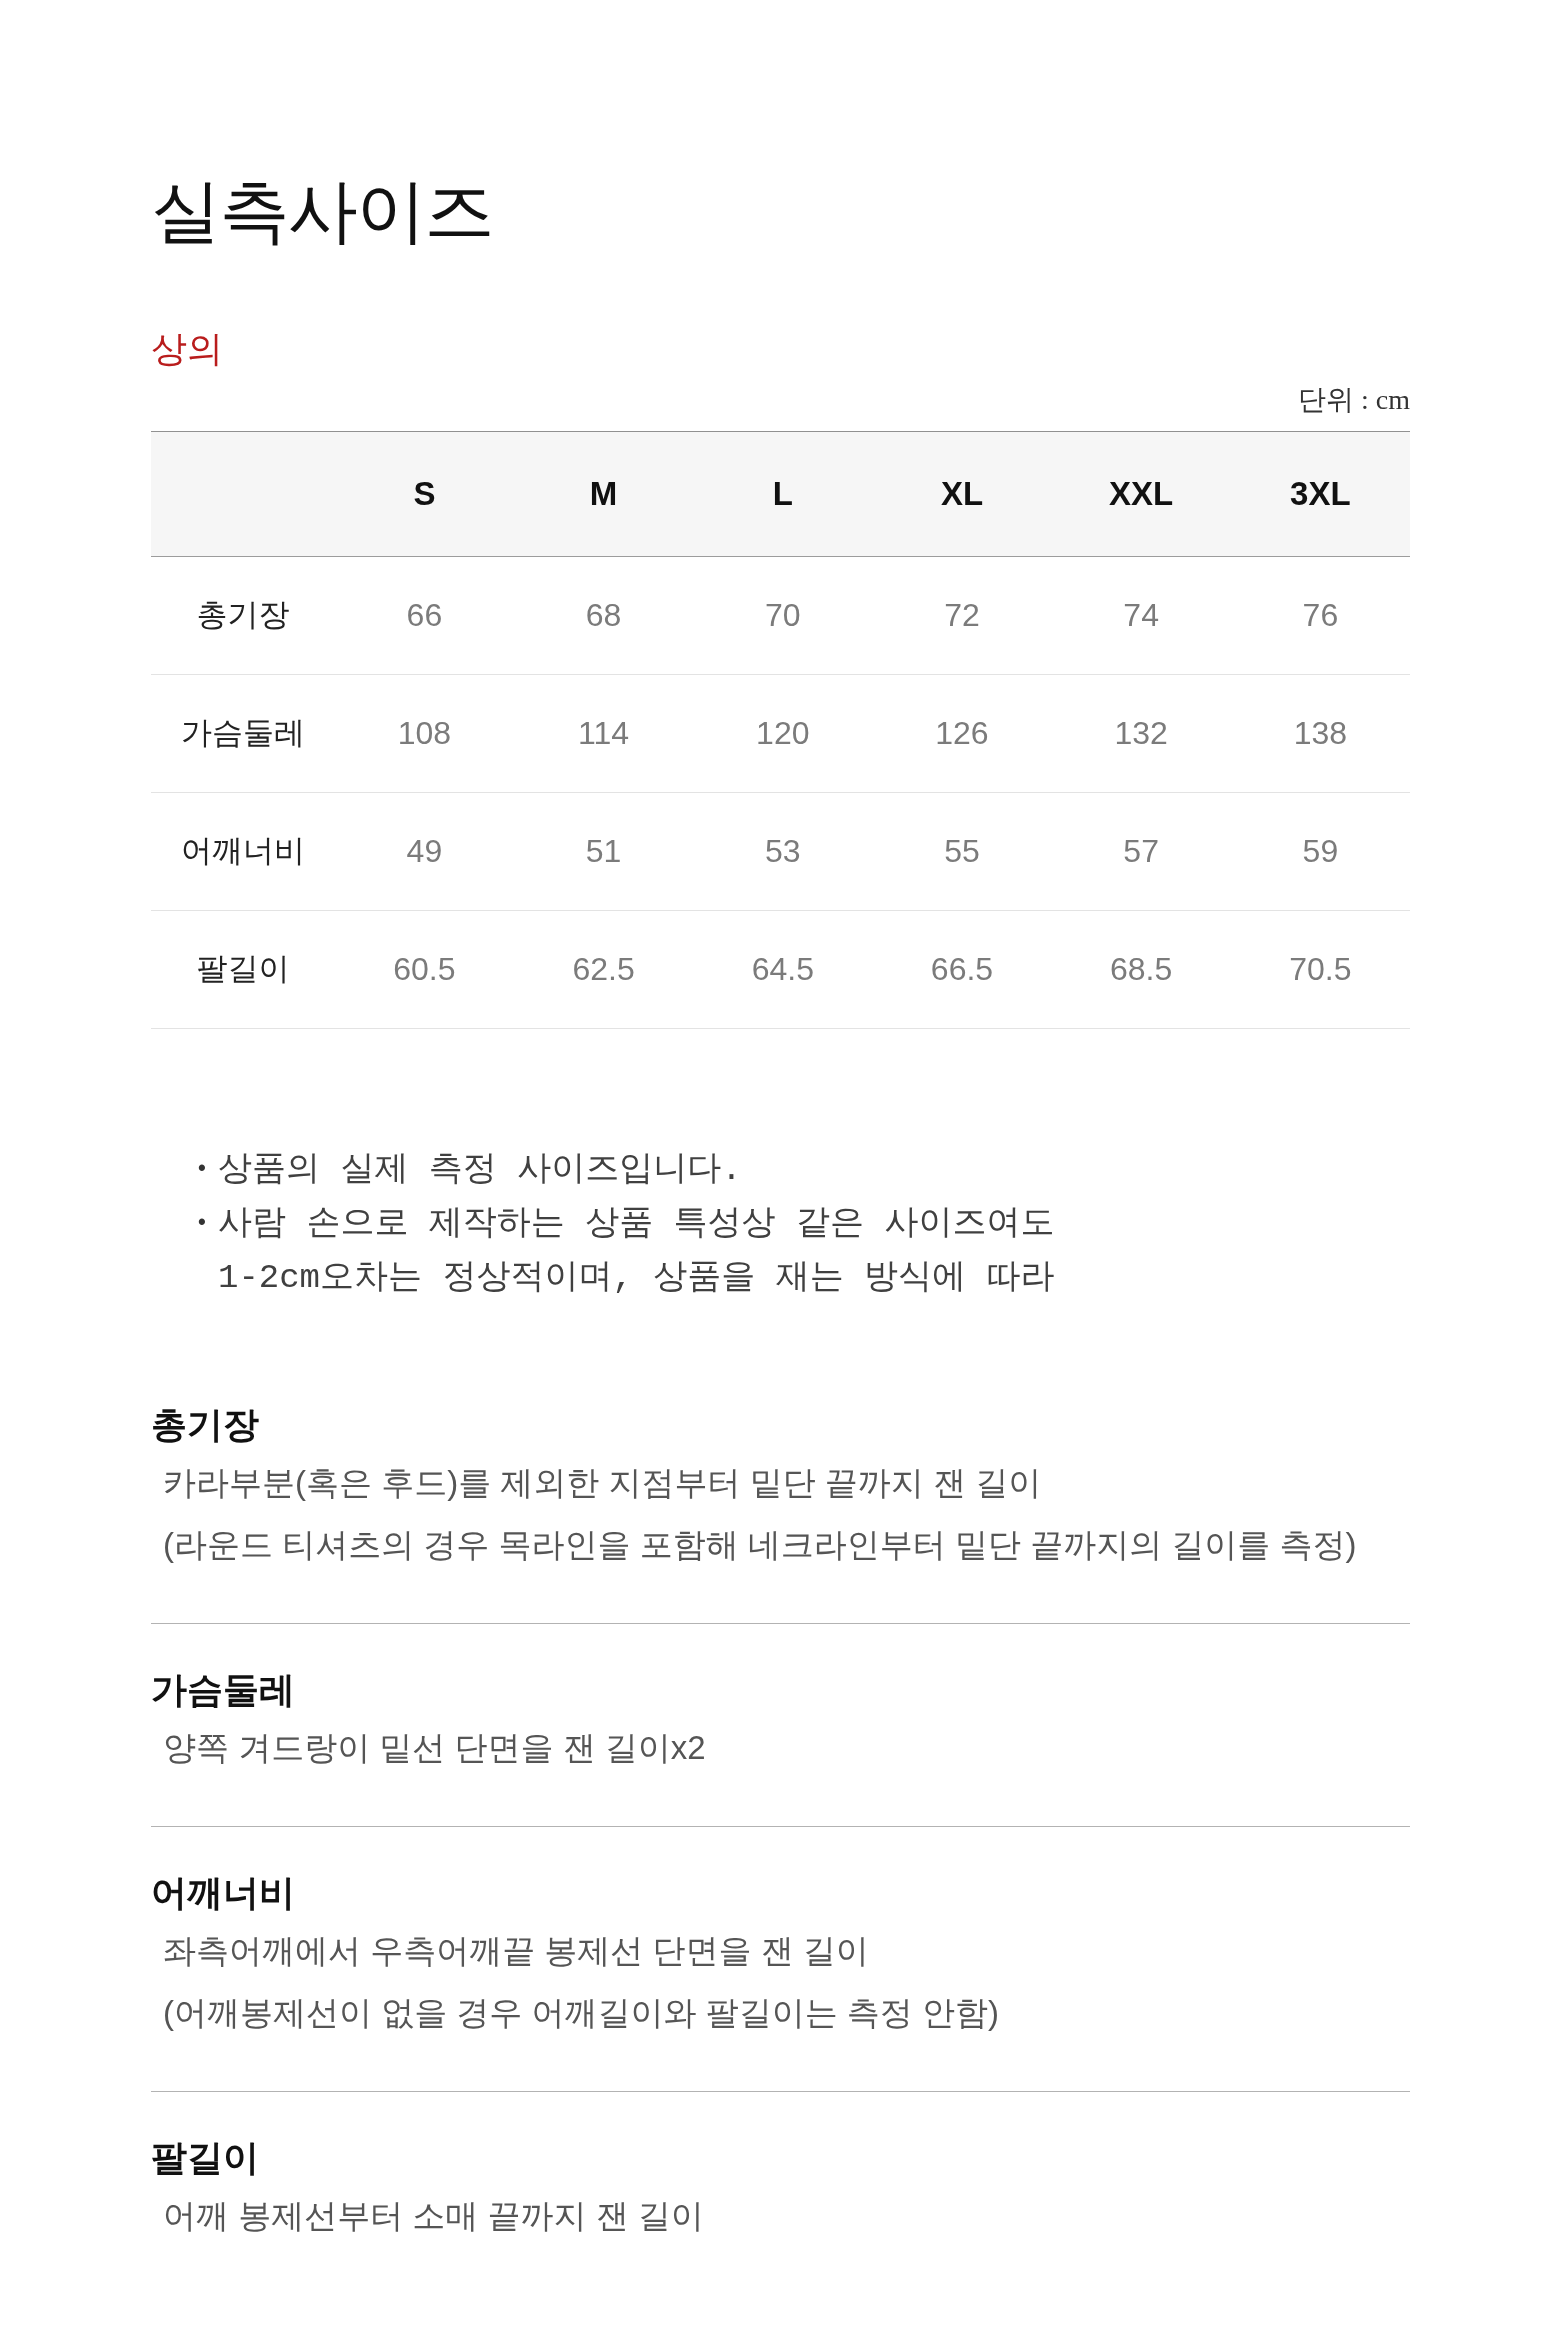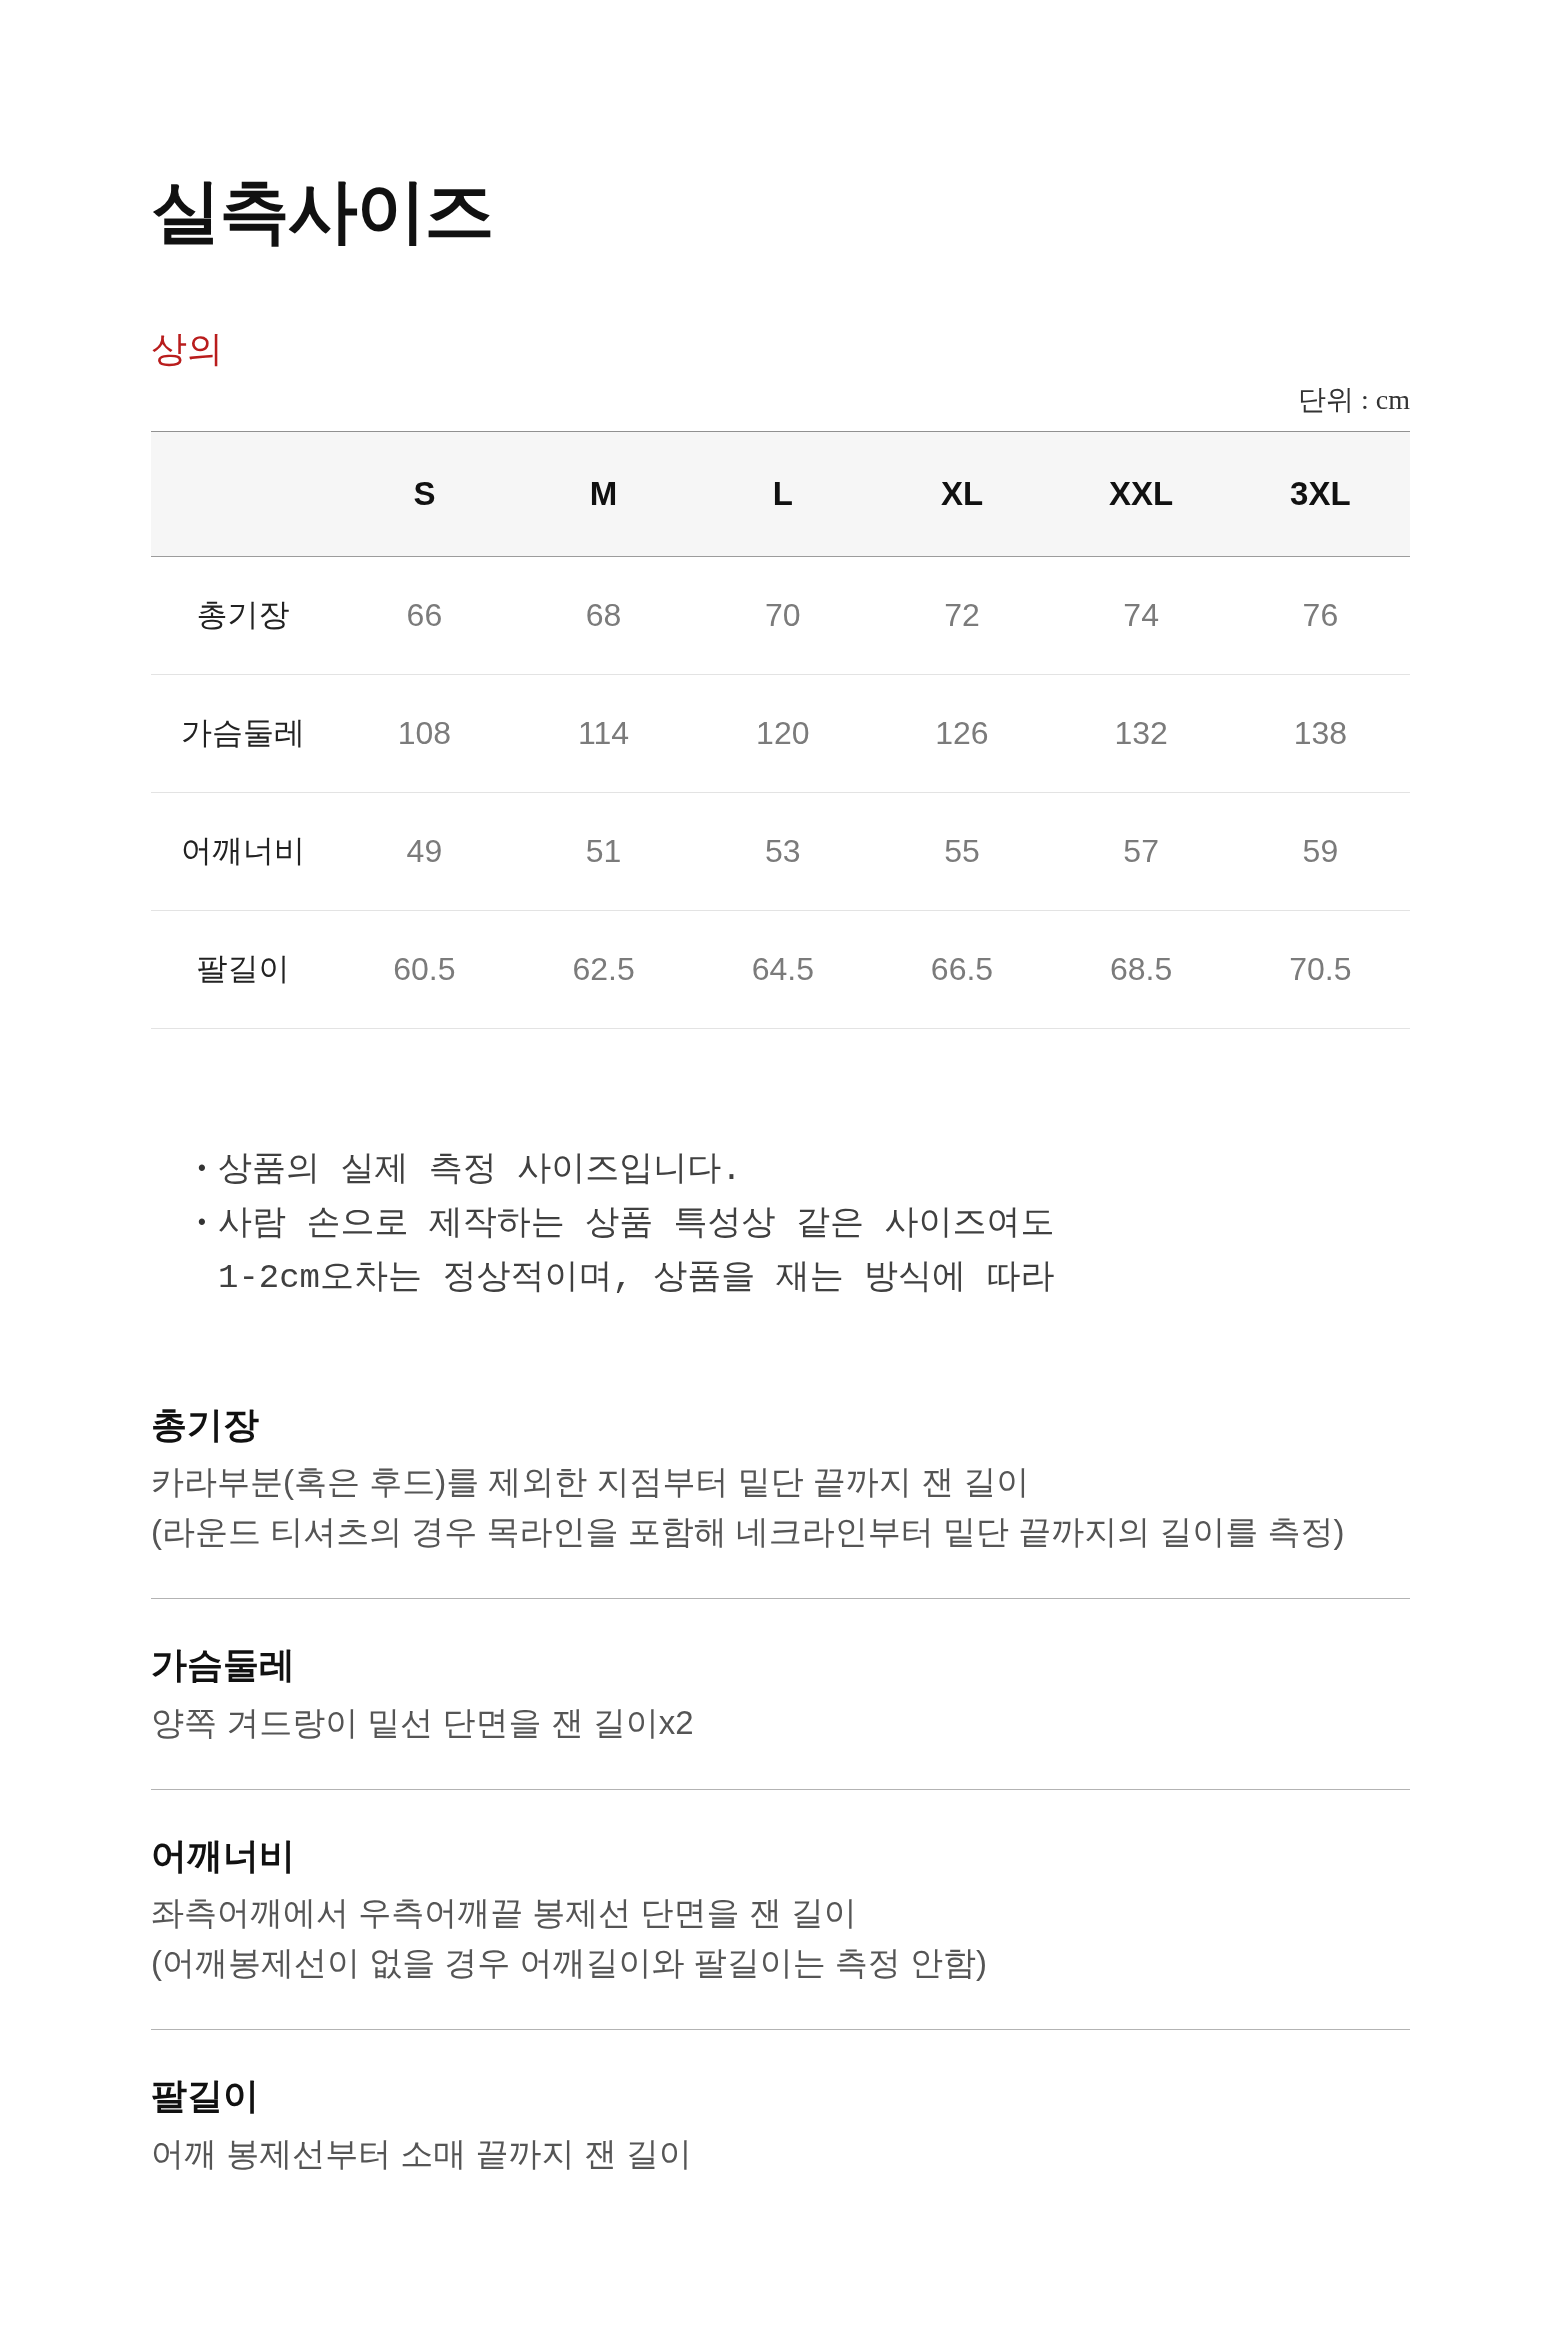--- a/index.html
+++ b/index.html
@@ -17,21 +17,21 @@
   .page {
     padding: 172px 151px 0 151px;
     box-sizing: border-box;
   }
 
   
   .page-title {
     margin: 0;
     font-size: 70px;
     line-height: 1.12;
-    font-weight: 700;
+    font-weight: 400;
     letter-spacing: -1.6px;
     color: #111111;
   }
   .section-title {
     margin: 78px 0 0 0;
     font-size: 36px;
     line-height: 1.15;
     font-weight: 400;
     color: #b91c1c;
   }
@@ -117,21 +117,21 @@
   .def-section:first-child { margin-top: 0; }
   .def-section:last-child { border-bottom: none; }
   .def-term {
     margin: 0 0 11.4px 0;
     font-size: 36px;
     line-height: 1.2;
     font-weight: 700;
     color: #111111;
   }
   .def-line {
-    margin: 0;
+    margin: 12px;
     font-size: 33px;
     line-height: 50px;
     font-weight: 400;
     color: #555555;
   }
 </style>
 </head>
 <body>
 
 <div class="page">

